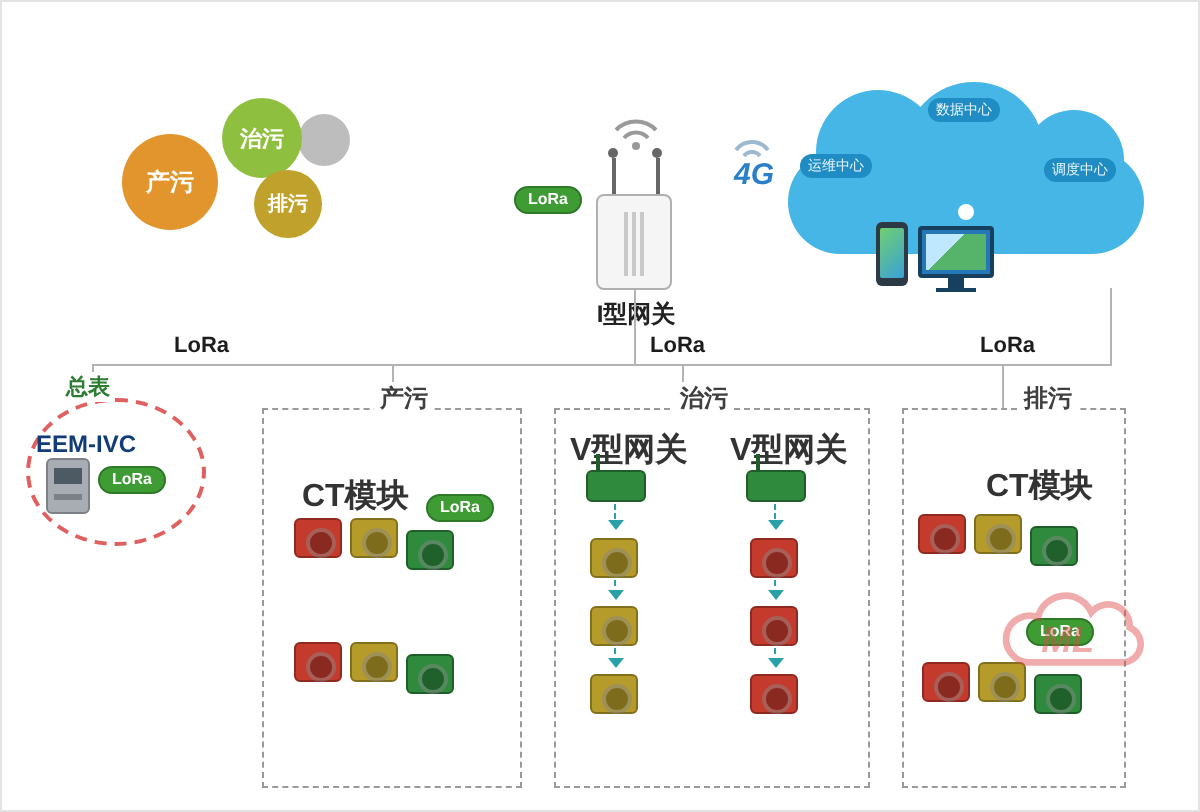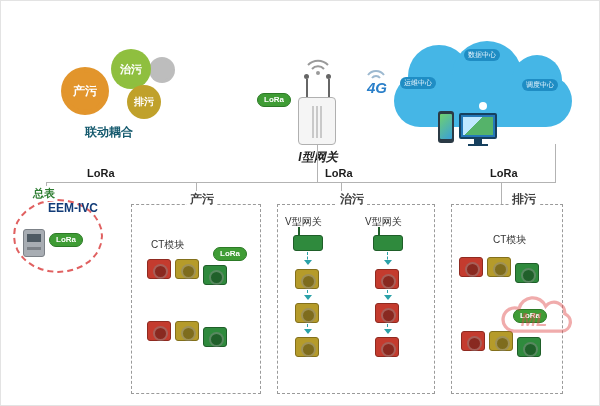--- a/index.html
+++ b/index.html
@@ -21,50 +21,50 @@
   .bus-label { position:absolute; font-size:11px; font-weight:bold; color:#1c1c1c; background:#fff; padding:0 2px; z-index:2; }
 
   
   .lora-badge { position:absolute; background:#3f9c35; color:#fff; font-size:8px; font-weight:bold; padding:1px 6px; border-radius:8px; border:1px solid #2c7a26; line-height:1.3; z-index:3; }
 
   
   .gw-body { position:absolute; left:297px; top:96px; width:38px; height:48px; background:#f5f5f5; border:1px solid #b0b0b0; border-radius:4px; z-index:2; }
   .gw-slots { position:absolute; left:13px; top:8px; width:12px; height:32px; background:repeating-linear-gradient(90deg,#c9c9c9 0 2px,#f5f5f5 2px 4px); }
   .ant { position:absolute; width:2px; background:#666; z-index:2; }
   .ant::before { content:""; position:absolute; left:-2px; top:-5px; width:5px; height:5px; background:#666; border-radius:50%; }
-  .gw-label { position:absolute; left:288px; top:148px; width:58px; text-align:center; font-size:12px; font-weight:bold; color:#222;font-style:italic; }
+  .gw-label { position:absolute; left:288px; top:148px; width:58px; text-align:center; font-size:12px; font-weight:bold; color:#222; }
   .g4 { position:absolute; left:366px; top:78px; color:#2a7fc9; font-weight:bold; font-style:italic; font-size:15px; }
 
   
   .cloud { position:absolute; left:393px; top:40px; width:180px; height:92px; }
   .blob { position:absolute; background:#45b6e6; border-radius:50%; }
   .cloud-base { position:absolute; left:0; top:34px; width:178px; height:52px; background:#45b6e6; border-radius:26px; }
   .cloud-title { position:absolute; left:0; top:46px; width:178px; text-align:center; color:#fff; font-size:12px; font-weight:bold; z-index:2; }
   .cloud-badge { position:absolute; background:#1f8dc4; color:#eaf7ff; font-size:7px; padding:1px 4px; border-radius:7px; z-index:2; white-space:nowrap; }
 
   
   .phone { position:absolute; left:437px; top:110px; width:16px; height:32px; background:#2b3a45; border-radius:3px; z-index:2; }
   .phone .scr { position:absolute; left:2px; top:3px; right:2px; bottom:4px; background:linear-gradient(135deg,#6fd06f,#3aa0d8); border-radius:1px; }
   .monitor { position:absolute; left:458px; top:112px; width:38px; height:26px; background:#2478b8; border:2px solid #16405e; border-radius:2px; z-index:2; }
   .monitor .scr { position:absolute; left:2px; top:2px; right:2px; bottom:2px; background:linear-gradient(135deg,#bfe8ff 0 40%,#55b36a 40% 100%); }
   .mon-stand { position:absolute; left:473px; top:138px; width:8px; height:5px; background:#16405e; z-index:2; }
   .mon-base { position:absolute; left:467px; top:143px; width:20px; height:2px; background:#16405e; z-index:2; }
 
   
   .meter-ellipse { position:absolute; left:12px; top:198px; width:90px; height:74px; border:2px dashed #e06060; border-radius:50%; }
   .meter-tag { position:absolute; left:30px; top:185px; color:#2e7d32; font-weight:bold; font-size:11px; background:#fff; padding:0 2px; z-index:2; }
-  .meter-model { position:absolute; left:17px; top:200px; width:80px; text-align:right; color:#123c78; font-weight:bold; font-size:12px; z-index:2; }
+  .meter-model { position:absolute; left:17px; top:214px; width:80px; text-align:left; color:#123c78; font-weight:bold; font-size:12px; z-index:2; }
   .meter-device { position:absolute; left:22px; top:228px; width:22px; height:28px; background:#a8adb3; border:1px solid #7c8187; border-radius:3px; z-index:2; }
   .meter-device .screen { position:absolute; left:3px; top:4px; width:14px; height:8px; background:#4e5a63; }
   .meter-device .foot { position:absolute; left:3px; top:17px; width:14px; height:3px; background:#7c8187; }
 
   
   .zone { position:absolute; border:1px dashed #9a9a9a; }
   .zone-title { position:absolute; font-size:12px; font-weight:bold; color:#3f3f3f; background:#fff; padding:0 3px; z-index:2; }
-  .mod-label { position:absolute; font-size:10px; font-weight:normal; color:#333; z-index:2; }
+  .mod-label { position:absolute; font-size:16px; font-weight:bold; color:#333; z-index:2; }
 
   
   .ct { position:absolute; width:24px; height:20px; border-radius:3px; z-index:2; }
   .ct::after { content:""; position:absolute; left:5px; top:4px; width:11px; height:11px; border-radius:50%; background:rgba(0,0,0,.30); border:2px solid rgba(255,255,255,.25); }
   .ct.red    { background:#c43b2e; border:1px solid #8f2a20; }
   .ct.yellow { background:#b59b2a; border:1px solid #83701c; }
   .ct.green  { background:#2f8a3d; border:1px solid #1f5e29; }
   .vgw { position:absolute; width:30px; height:16px; background:#2f8a3d; border:1px solid #1f5e29; border-radius:3px; z-index:2; }
   .vgw::before { content:""; position:absolute; left:4px; top:-9px; width:2px; height:9px; background:#1f5e29; }
   .dash-arrow { position:absolute; width:0; border-left:1px dashed #2aa1a8; z-index:1; }
@@ -82,21 +82,20 @@
   <div class="gear gear-gray"></div>
   <div class="gear gear-green">
     <span>治污</span>
   </div>
   <div class="gear gear-orange">
     <span>产污</span>
   </div>
   <div class="gear gear-yellow">
     <span>排污</span>
   </div>
-  <div class="gear-caption">联动耦合</div>
 
   <svg class="abs" style="left:299px; top:48px;" width="36" height="28" viewBox="0 0 36 28">
     <path d="M8 16 a14 14 0 0 1 20 0" fill="none" stroke="#9a9a9a" stroke-width="2"></path>
     <path d="M12 20 a8 8 0 0 1 12 0" fill="none" stroke="#9a9a9a" stroke-width="2"></path>
     <circle cx="18" cy="24" r="2" fill="#9a9a9a"></circle>
   </svg>
 
   <div class="ant" style="left:305px; top:78px; height:18px;"></div>
   <div class="ant" style="left:327px; top:78px; height:18px;"></div>
   <div class="gw-body">

